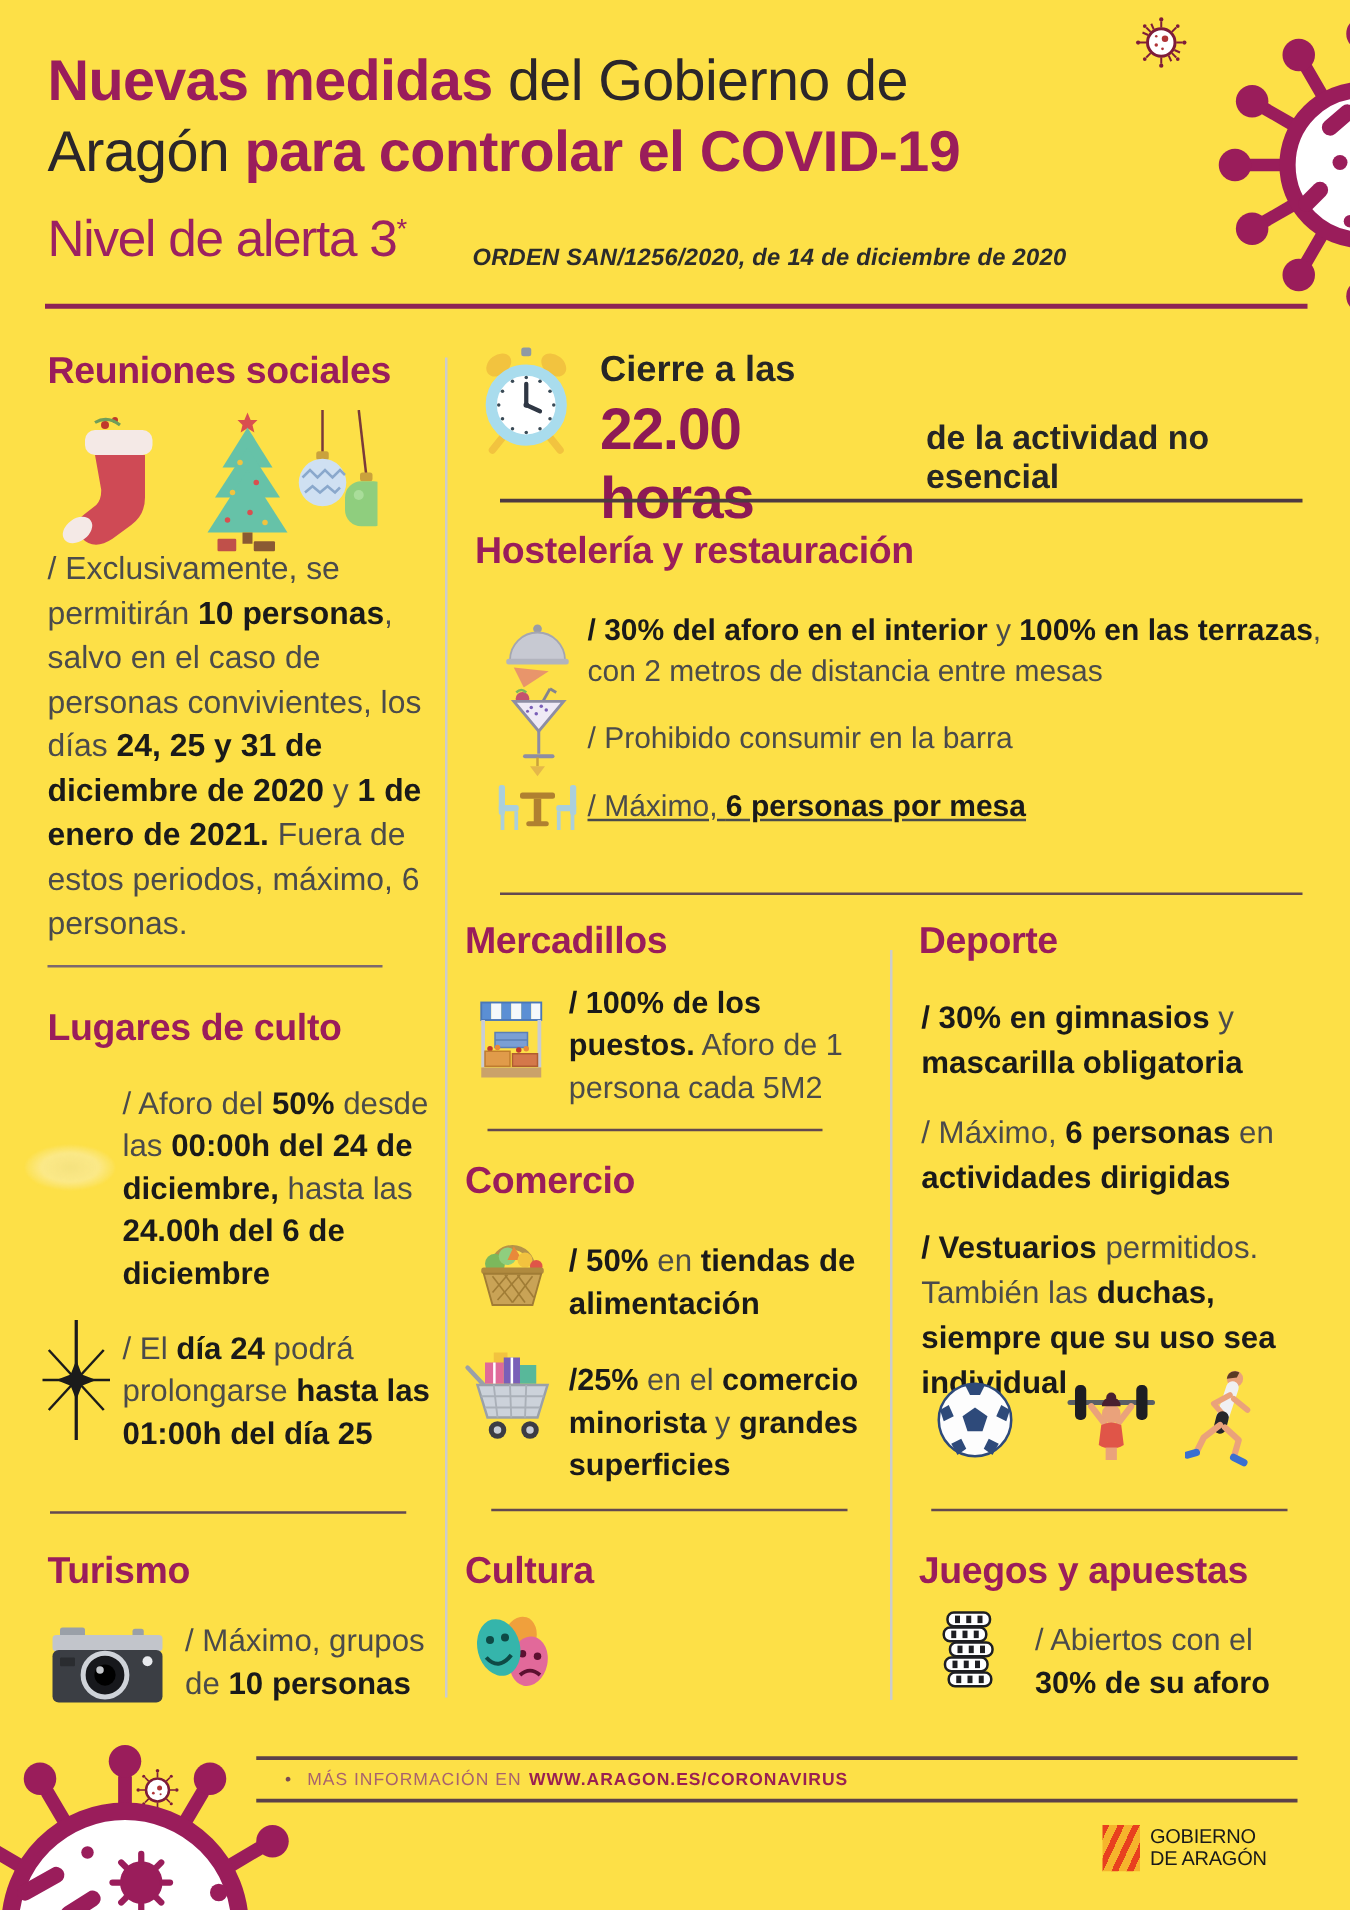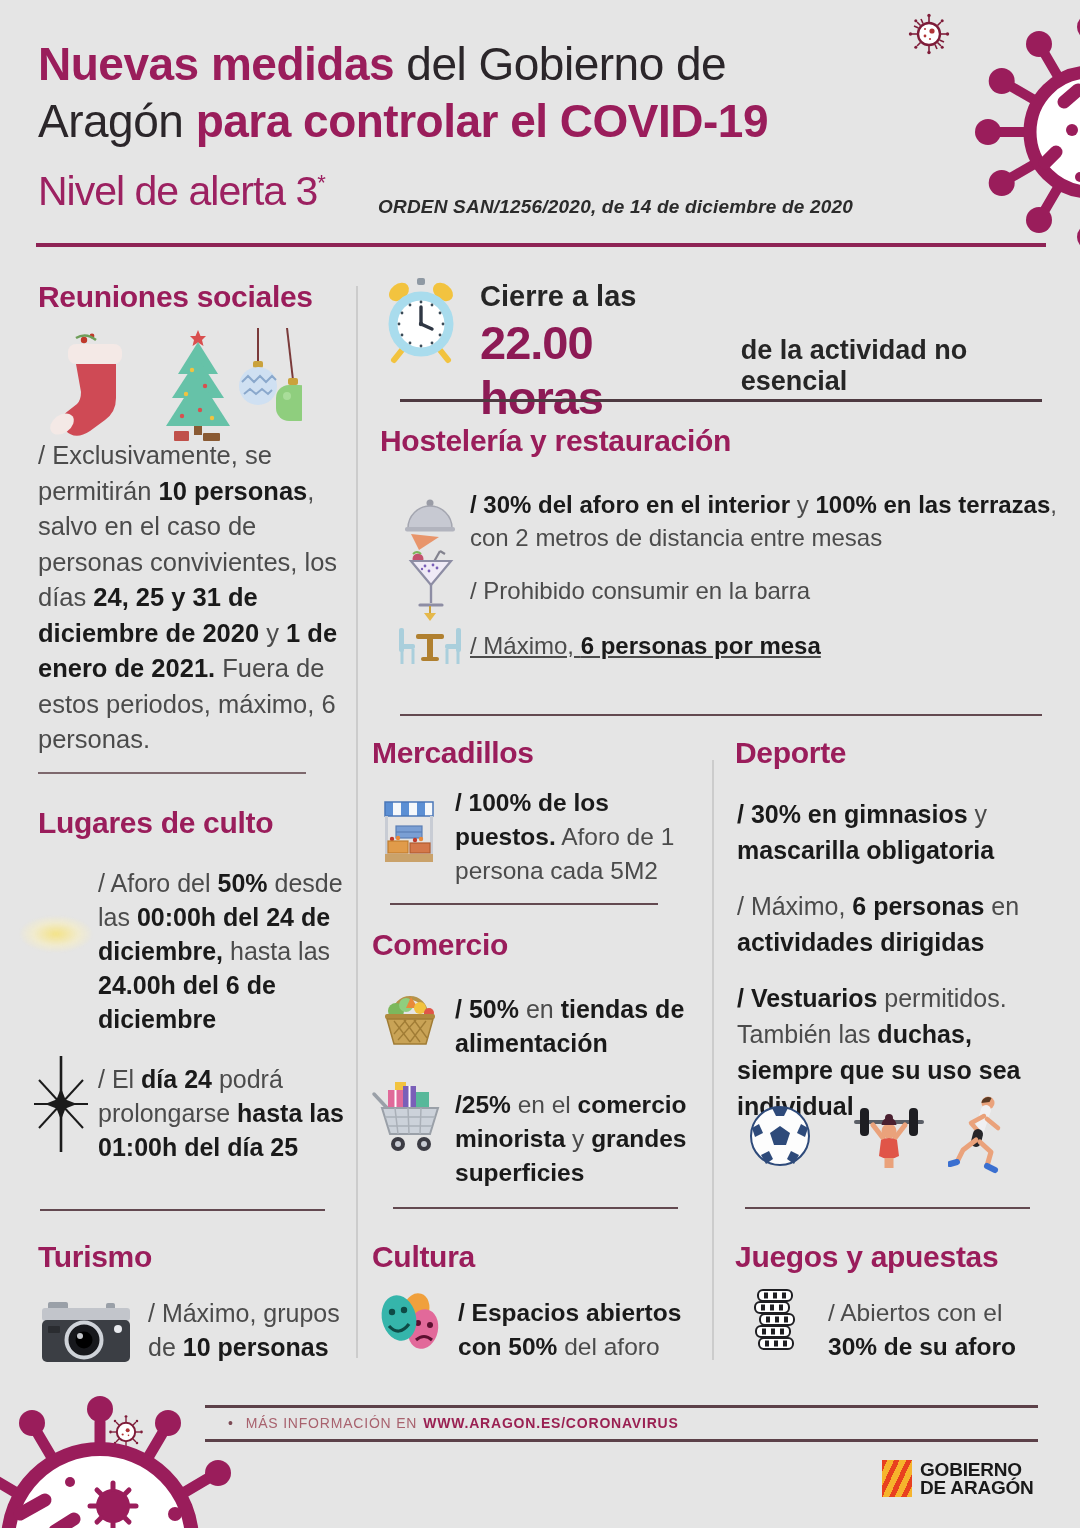--- a/index.html
+++ b/index.html
@@ -1,16 +1,16 @@
 <!DOCTYPE html>
 <html><head>
 <meta charset="utf-8">
 <style>
   html,body{margin:0;padding:0;background:#ffffff;}
-  .page{position:relative;width:1080px;height:1528px;background:#e5e5e5;overflow:hidden;
+  .page{position:relative;width:1080px;height:1528px;background:#fde047;overflow:hidden;
         font-family:"Liberation Sans","DejaVu Sans",sans-serif;}
   .abs{position:absolute;}
   .title{font-size:46px;line-height:57px;font-weight:bold;color:#9a1d5b;letter-spacing:-0.5px;}
   .title .dark{color:#2b262a;font-weight:normal;}
   .subtitle{font-size:41px;color:#9c2161;letter-spacing:-1px;}
   .subtitle sup{font-size:22px;}
   .order{font-style:italic;font-weight:bold;font-size:19px;color:#2b2b2b;letter-spacing:0.2px;}
   .h{font-size:30px;font-weight:bold;color:#9a1d5b;letter-spacing:-0.3px;}
   .txt{font-size:25px;line-height:34px;color:#4b4b4b;}
   .txt .b{color:#1a1a1a;font-weight:bold;}
@@ -18,21 +18,21 @@
   .sep{background:#634950;height:2px;}
   .vsep{background:#cccccc;width:2px;}
   .banner-pre{font-size:29px;font-weight:bold;color:#262626;}
   .banner-time{font-size:47px;font-weight:bold;color:#8d1a55;letter-spacing:-1px;}
   .banner-rest{font-size:27px;font-weight:bold;color:#262626;margin-left:14px;}
   .footer-txt{font-size:14px;letter-spacing:0.8px;color:#a8626e;}
   .footer-txt .url{font-weight:bold;color:#9a2052;margin-left:6px;}
   .footer-bullet{margin-right:12px;color:#7c4a55;}
   .logo{display:flex;align-items:center;gap:8px;}
   .flag{width:30px;height:37px;background:repeating-linear-gradient(115deg,#e8401f 0 5px,#f6b42c 5px 11px);}
-  .logo-text{font-size:19px;line-height:18px;font-weight:bold;color:#191919;letter-spacing:-0.2px;}
+  .logo-text{font-size:16px;line-height:18px;font-weight:normal;color:#191919;letter-spacing:-0.2px;}
   .glow{width:72px;height:36px;border-radius:50%;
         background:radial-gradient(ellipse at center,rgba(244,226,130,0.95) 0%,rgba(250,240,190,0.55) 45%,rgba(255,255,255,0) 75%);
         filter:blur(1px);}
 </style>
 </head>
 <body>
 
 <div class="page">
 
   <span class="abs" style="left:905px;top:10px;">
@@ -411,21 +411,20 @@
       <ellipse cx="47" cy="41" rx="15" ry="20" fill="#e2699a" transform="rotate(12 47 41)"></ellipse>
       <circle cx="42" cy="35" r="3" fill="#5c1030"></circle>
         <circle cx="54" cy="37" r="3" fill="#5c1030"></circle>
       <path d="M40,52 Q48,45 56,52" stroke="#5c1030" stroke-width="3" fill="none"></path>
       <ellipse cx="23" cy="30" rx="17" ry="23" fill="#35b5ab" transform="rotate(-14 23 30)"></ellipse>
       <circle cx="16" cy="24" r="3.2" fill="#0e4a46"></circle>
         <circle cx="28" cy="22" r="3.2" fill="#0e4a46"></circle>
       <path d="M13,38 Q23,49 33,36" stroke="#0e4a46" stroke-width="3.2" fill="none"></path>
     </svg>
   </span>
-  <p class="abs txt" style="left:458px;top:1296px;width:235px;margin:0;font-size:24.5px;"><span class="b">/ Espacios abiertos con 50%</span><span> del aforo</span></p>
 
   <div class="abs h" style="left:735px;top:736px;">Deporte</div>
 
   <p class="abs txt" style="left:737px;top:796px;width:312px;margin:0;line-height:36px;"><span class="b">/ 30% en gimnasios</span><span> y </span><span class="b">mascarilla obligatoria</span></p>
   <p class="abs txt" style="left:737px;top:888px;width:312px;margin:0;line-height:36px;"><span>/ Máximo, </span><span class="b">6 personas</span><span> en </span><span class="b">actividades dirigidas</span></p>
   <p class="abs txt" style="left:737px;top:980px;width:318px;margin:0;line-height:36px;"><span class="b">/ Vestuarios</span><span> permitidos. También las </span><span class="b">duchas, siempre que su uso sea individual</span></p>
 
   <span class="abs" style="left:748px;top:1104px;">
     <svg width="64" height="64" viewBox="0 0 64 64">
       <circle cx="32" cy="32" r="29" fill="#fdfdfd" stroke="#2e4a7a" stroke-width="2"></circle>

